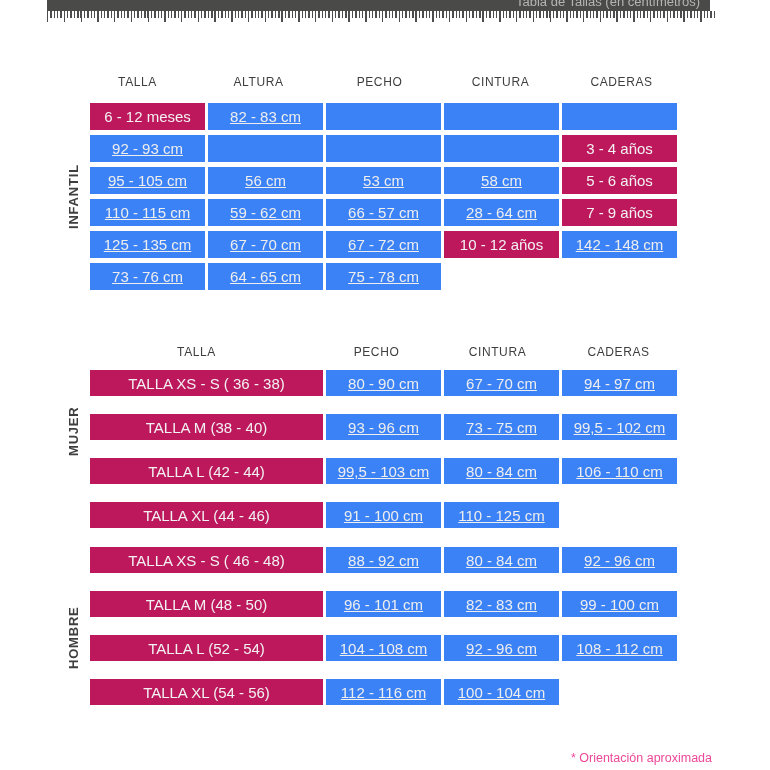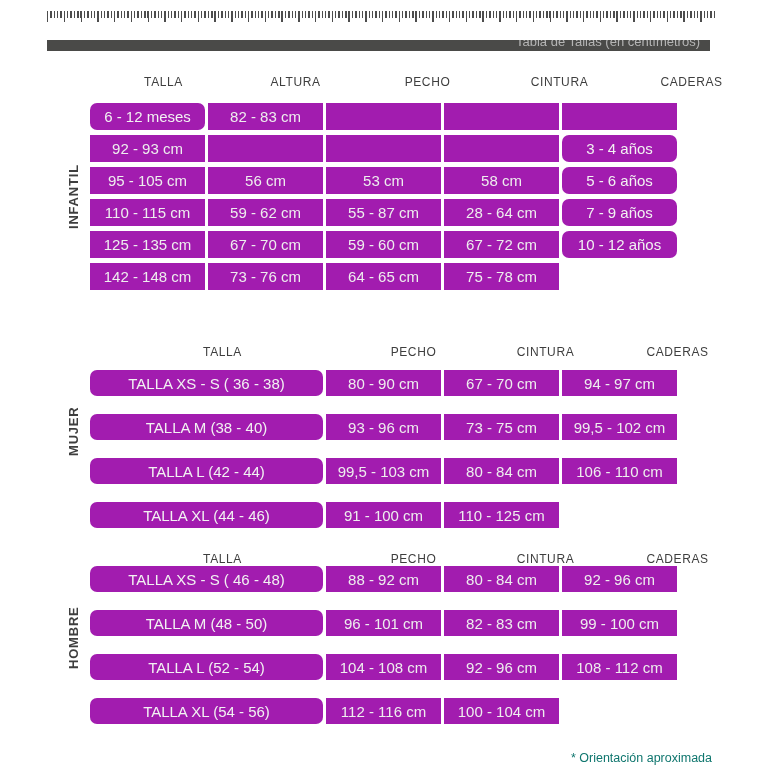--- a/index.html
+++ b/index.html
@@ -4,67 +4,67 @@
 <style>
   html, body { margin: 0; padding: 0; background: #ffffff; }
   body {
     width: 770px; height: 770px; position: relative; overflow: hidden;
     font-family: "Liberation Sans", "DejaVu Sans", sans-serif;
   }
 
   
   .topbar {
     position: absolute; left: 47px; top: 0; width: 663px; height: 11px;
-    background: #4a4a48; overflow: hidden; margin-top: 40px;
+    background: #4a4a48; overflow: hidden;
   }
   .topbar-title {
     position: absolute; right: 10px; top: -6px;
     font-size: 13px; line-height: 15px; color: #b5b5b5; white-space: nowrap;
   }
   .ruler-ticks {
     position: absolute; left: 47px; top: 11px; width: 668px; height: 12px;
     background:
       repeating-linear-gradient(to right, #4d4d4d 0 1.4px, transparent 1.4px 16.75px) 0 0 / 100% 11px no-repeat,
       repeating-linear-gradient(to right, #4d4d4d 0 1.4px, transparent 1.4px 3.35px) 0 0 / 100% 7px no-repeat;
   }
 
   
   .hdr {
-    position: absolute; left: 106px; width: 587px; display: grid; column-gap: 17px;
+    position: absolute; left: 80px; width: 587px; display: grid; column-gap: 6px;
   }
   .hdr.cols5 { grid-template-columns: repeat(5, 115px); }
   .hdr.cols4 { grid-template-columns: 233px 115px 115px 115px; }
   .hdr span {
     text-align: center; font-size: 12px; letter-spacing: 0.6px;
     color: #3e3e3e; text-transform: uppercase;
   }
 
   .grid {
     position: absolute; left: 90px; width: 587px; display: grid; column-gap: 3px;
   }
   .grid.infantil { top: 103px; grid-template-columns: repeat(5, 115px); grid-auto-rows: 27px; row-gap: 5px; }
   .grid.adult    { grid-template-columns: 233px 115px 115px 115px; grid-auto-rows: 26px; row-gap: 18px; }
 
   .cell {
     display: flex; align-items: center; justify-content: center;
     font-size: 15px; color: #f2f2f2; white-space: nowrap; overflow: hidden;
   }
-  .cell.dark  { background: #a21caf; border-radius: 7px; }
-  .cell.light { background: #a21caf; color: #eeeeee; }
+  .cell.dark  { background: #be185d; }
+  .cell.light { background: #3b82f6; color: #eeeeee; text-decoration: underline; }
 
   .vlabel {
     position: absolute; left: 62px; width: 22px;
     display: flex; align-items: center; justify-content: center;
     writing-mode: vertical-rl; transform: rotate(180deg);
     font-size: 13px; font-weight: bold; letter-spacing: 0.8px; color: #3e3e3e;
   }
 
   .footnote {
     position: absolute; right: 58px; top: 751px;
-    font-size: 12.5px; color: #0f766e;
+    font-size: 12.5px; color: #ec4899;
   }
 </style>
 </head>
 <body>
 
 <div class="topbar">
   <span class="topbar-title">Tabla de Tallas (en centímetros)</span>
 </div>
 <div class="ruler-ticks"></div>
 
@@ -90,27 +90,26 @@
 
   <div class="cell dark">3 - 4 años</div>
   <div class="cell light">95 - 105 cm</div>
   <div class="cell light">56 cm</div>
   <div class="cell light">53 cm</div>
   <div class="cell light">58 cm</div>
 
   <div class="cell dark">5 - 6 años</div>
   <div class="cell light">110 - 115 cm</div>
   <div class="cell light">59 - 62 cm</div>
-  <div class="cell light">55 - 87 cm</div>
+  <div class="cell light">66 - 57 cm</div>
   <div class="cell light">28 - 64 cm</div>
 
   <div class="cell dark">7 - 9 años</div>
   <div class="cell light">125 - 135 cm</div>
   <div class="cell light">67 - 70 cm</div>
-  <div class="cell light">59 - 60 cm</div>
   <div class="cell light">67 - 72 cm</div>
 
   <div class="cell dark">10 - 12 años</div>
   <div class="cell light">142 - 148 cm</div>
   <div class="cell light">73 - 76 cm</div>
   <div class="cell light">64 - 65 cm</div>
   <div class="cell light">75 - 78 cm</div>
 </div>
 
 <div class="hdr cols4" style="top:345px">
@@ -141,21 +140,21 @@
   <div class="cell light">110 - 125 cm</div>
 </div>
 
 <div class="hdr cols4" style="top:552px">
   <span>TALLA</span>
   <span>PECHO</span>
   <span>CINTURA</span>
   <span>CADERAS</span>
 </div>
 <div class="vlabel" style="top:577px;height:122px">HOMBRE</div>
-<div class="grid adult" style="top:566px">
+<div class="grid adult" style="top:547px">
   <div class="cell dark">TALLA XS - S ( 46 - 48)</div>
   <div class="cell light">88 - 92 cm</div>
   <div class="cell light">80 - 84 cm</div>
   <div class="cell light">92 - 96 cm</div>
 
   <div class="cell dark">TALLA M (48 - 50)</div>
   <div class="cell light">96 - 101 cm</div>
   <div class="cell light">82 - 83 cm</div>
   <div class="cell light">99 - 100 cm</div>
 

